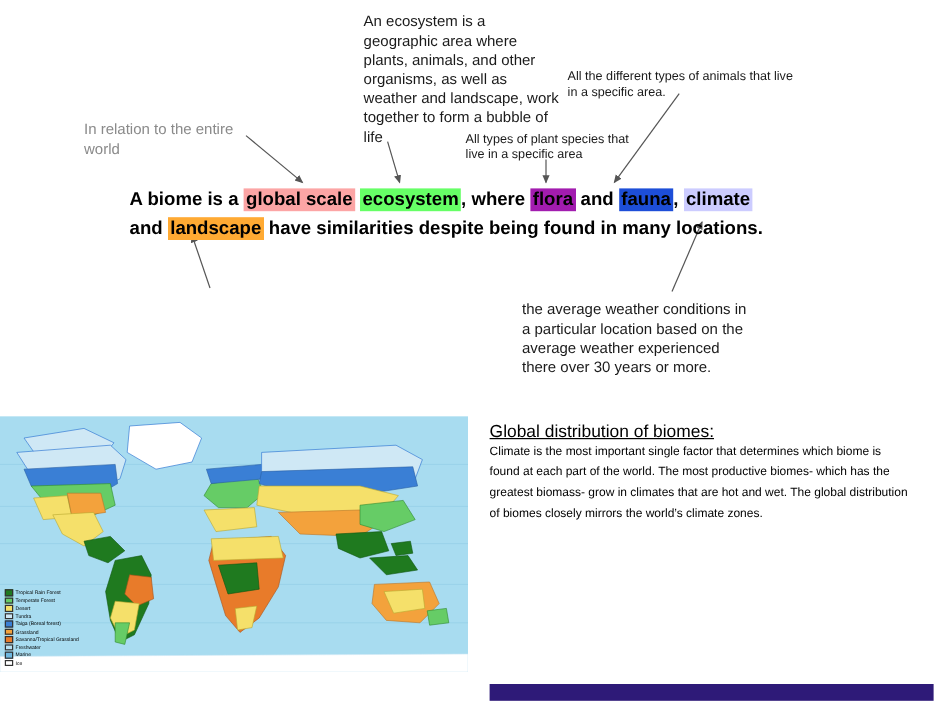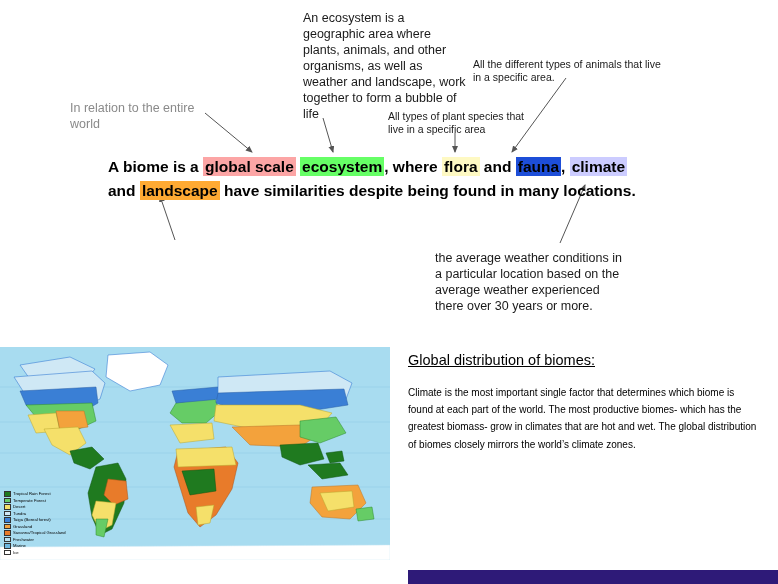--- a/index.html
+++ b/index.html
@@ -44,21 +44,21 @@
     font-size: 15.5px;
     font-weight: bold;
     line-height: 1.55;
     color: #000;
   }
   .hl {
     padding: 1px 2px;
   }
   .hl-yellow { background: #fca5a5; }
   .hl-green  { background: #66ff66; }
-  .hl-cyan   { background: #fef9c3; }
+  .hl-cyan   { background: #a21caf; }
   .hl-magenta{ background: #1d4ed8; }
   .hl-purple { background: #ccccff; margin-top: 20px; }
   .hl-orange { background: #ffaa33; }
 
   
   svg.arrows {
     position: absolute;
     left: 0;
     top: 0;
     width: 778px;
@@ -97,21 +97,21 @@
   
   .right-col {
     left: 408px;
     top: 352px;
     width: 352px;
   }
   .right-title {
     font-size: 14.5px;
     text-decoration: underline;
     color: #000;
-    margin-bottom: 16px;
+    margin-bottom: 0;
   }
   .right-body {
     font-size: 10px;
     line-height: 1.72;
     color: #000;
   }
   .bottom-bar {
     left: 408px;
     top: 570px;
     width: 370px;

